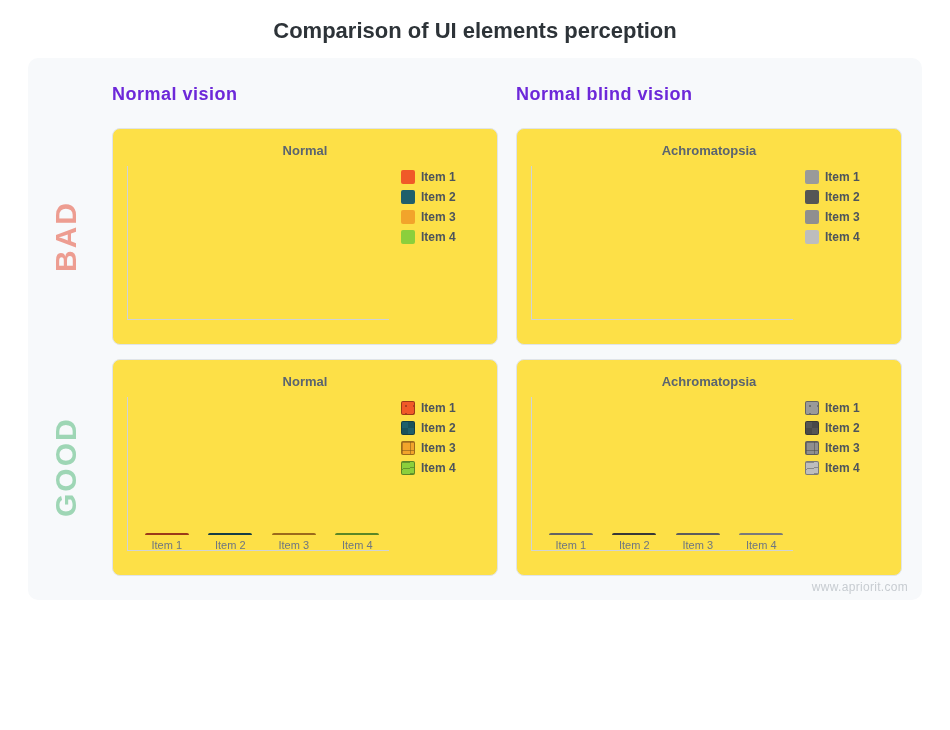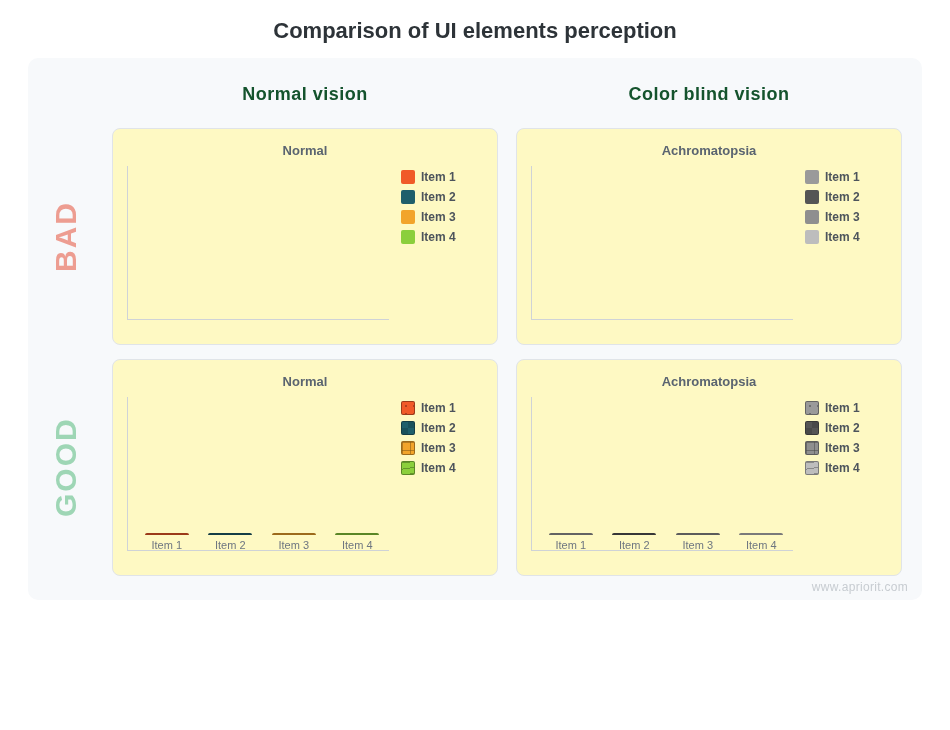--- a/index.html
+++ b/index.html
@@ -42,38 +42,37 @@
     background:var(--panel-bg);
     border-radius:10px;
     padding:16px 20px 24px 10px;
     position:relative;
   }
   .col-head {
     font-family: "Segoe UI Semibold","Arial Narrow",sans-serif;
     font-weight:600;
     font-size:18px;
     letter-spacing:0.5px;
-    color:#14532d;
+    color:#6d28d9;
     align-self:center;
-    text-align:center;
   }
   .row-label {
     writing-mode: vertical-rl;
     transform: rotate(180deg);
     font-weight:800;
     font-size:30px;
     letter-spacing:2px;
     display:flex;
     align-items:center;
     justify-content:center;
   }
   .row-label.bad  { color: var(--bad); }
   .row-label.good { color: var(--good); }
   .card {
-    background:#fef9c3;
+    background:#fde047;
     border:1px solid var(--card-border);
     border-radius:8px;
     padding:14px 14px 8px 14px;
     box-sizing:border-box;
   }
   .card-title {
     text-align:center;
     font-size:13px;
     font-weight:600;
     color:#5a6470;
@@ -130,21 +129,21 @@
   .tex-wave::after  { background-image: repeating-linear-gradient(-8deg, currentColor 0 1px, transparent 1px 6px); opacity:0.55; }
 </style>
 </head>
 <body>
 
 <h1 class="title">Comparison of UI elements perception</h1>
 
 <div class="frame">
   <div></div>
   <div class="col-head">Normal vision</div>
-  <div class="col-head">Color blind vision</div>
+  <div class="col-head">Normal blind vision</div>
 
   <div class="row-label bad">BAD</div>
   <div class="card">
       <div class="card-title">Normal</div>
       <div class="card-body">
         <div class="plot">
           <div class="axis-y"></div>
           <div class="axis-x"></div>
           <div class="bars">
             <div class="barcol">

